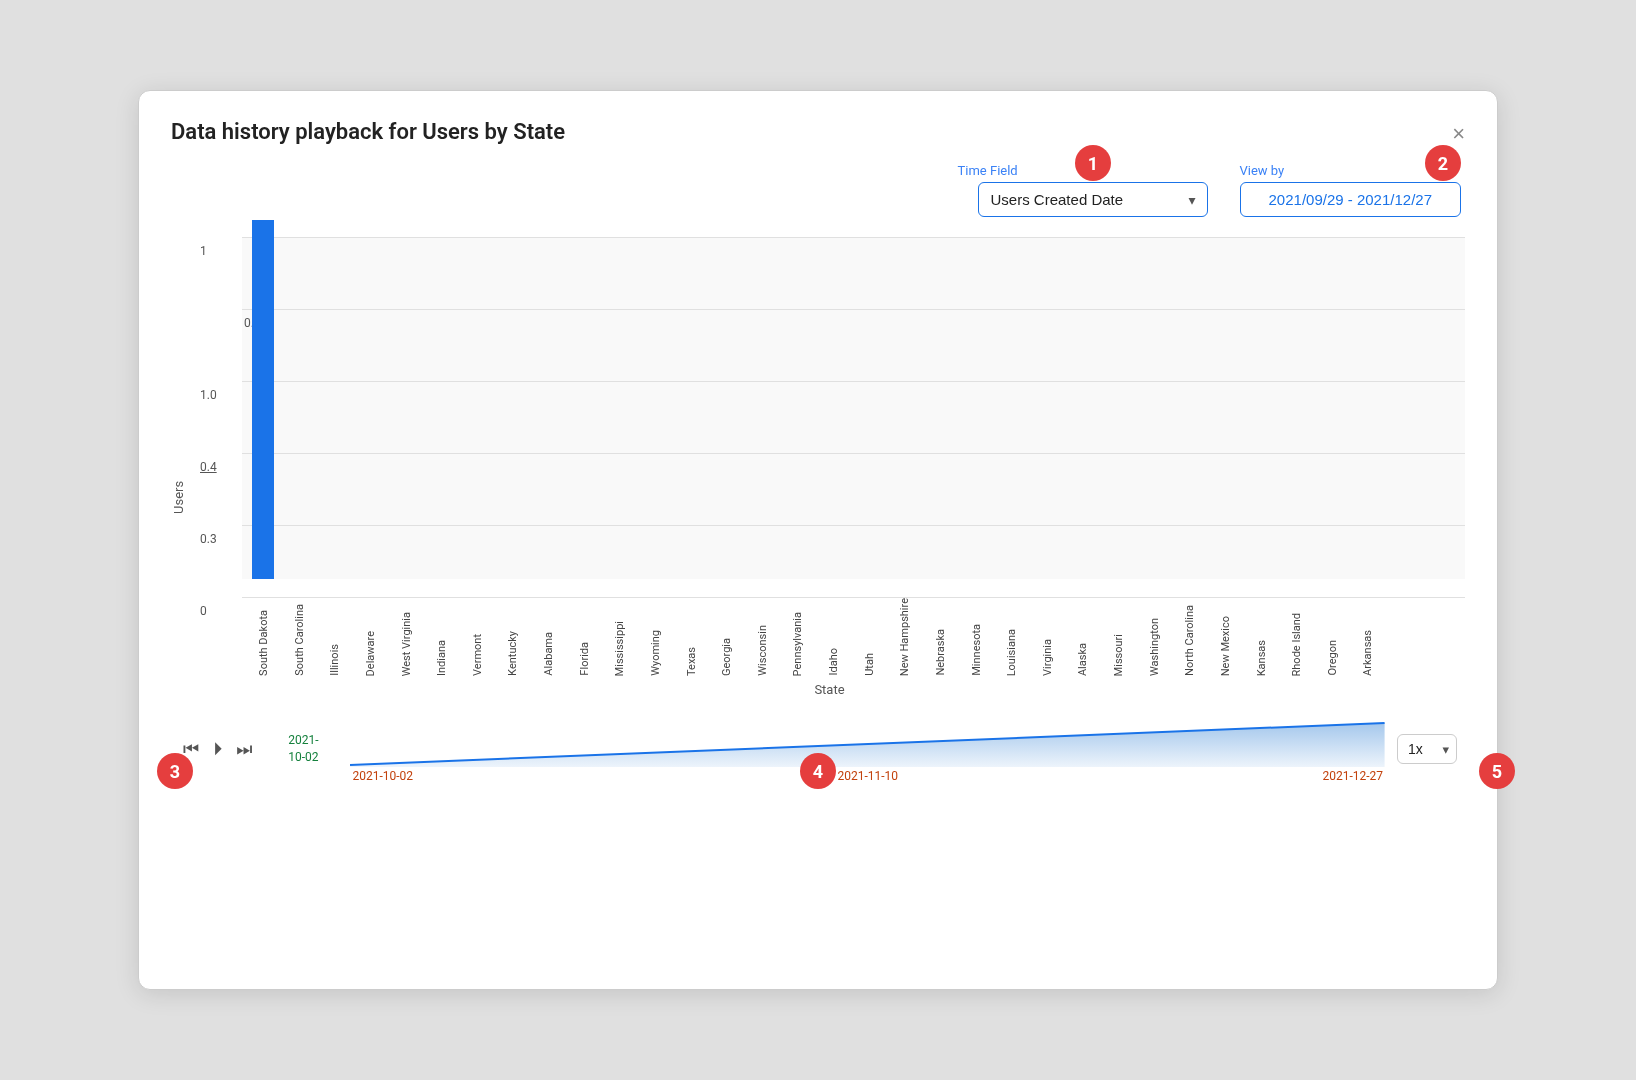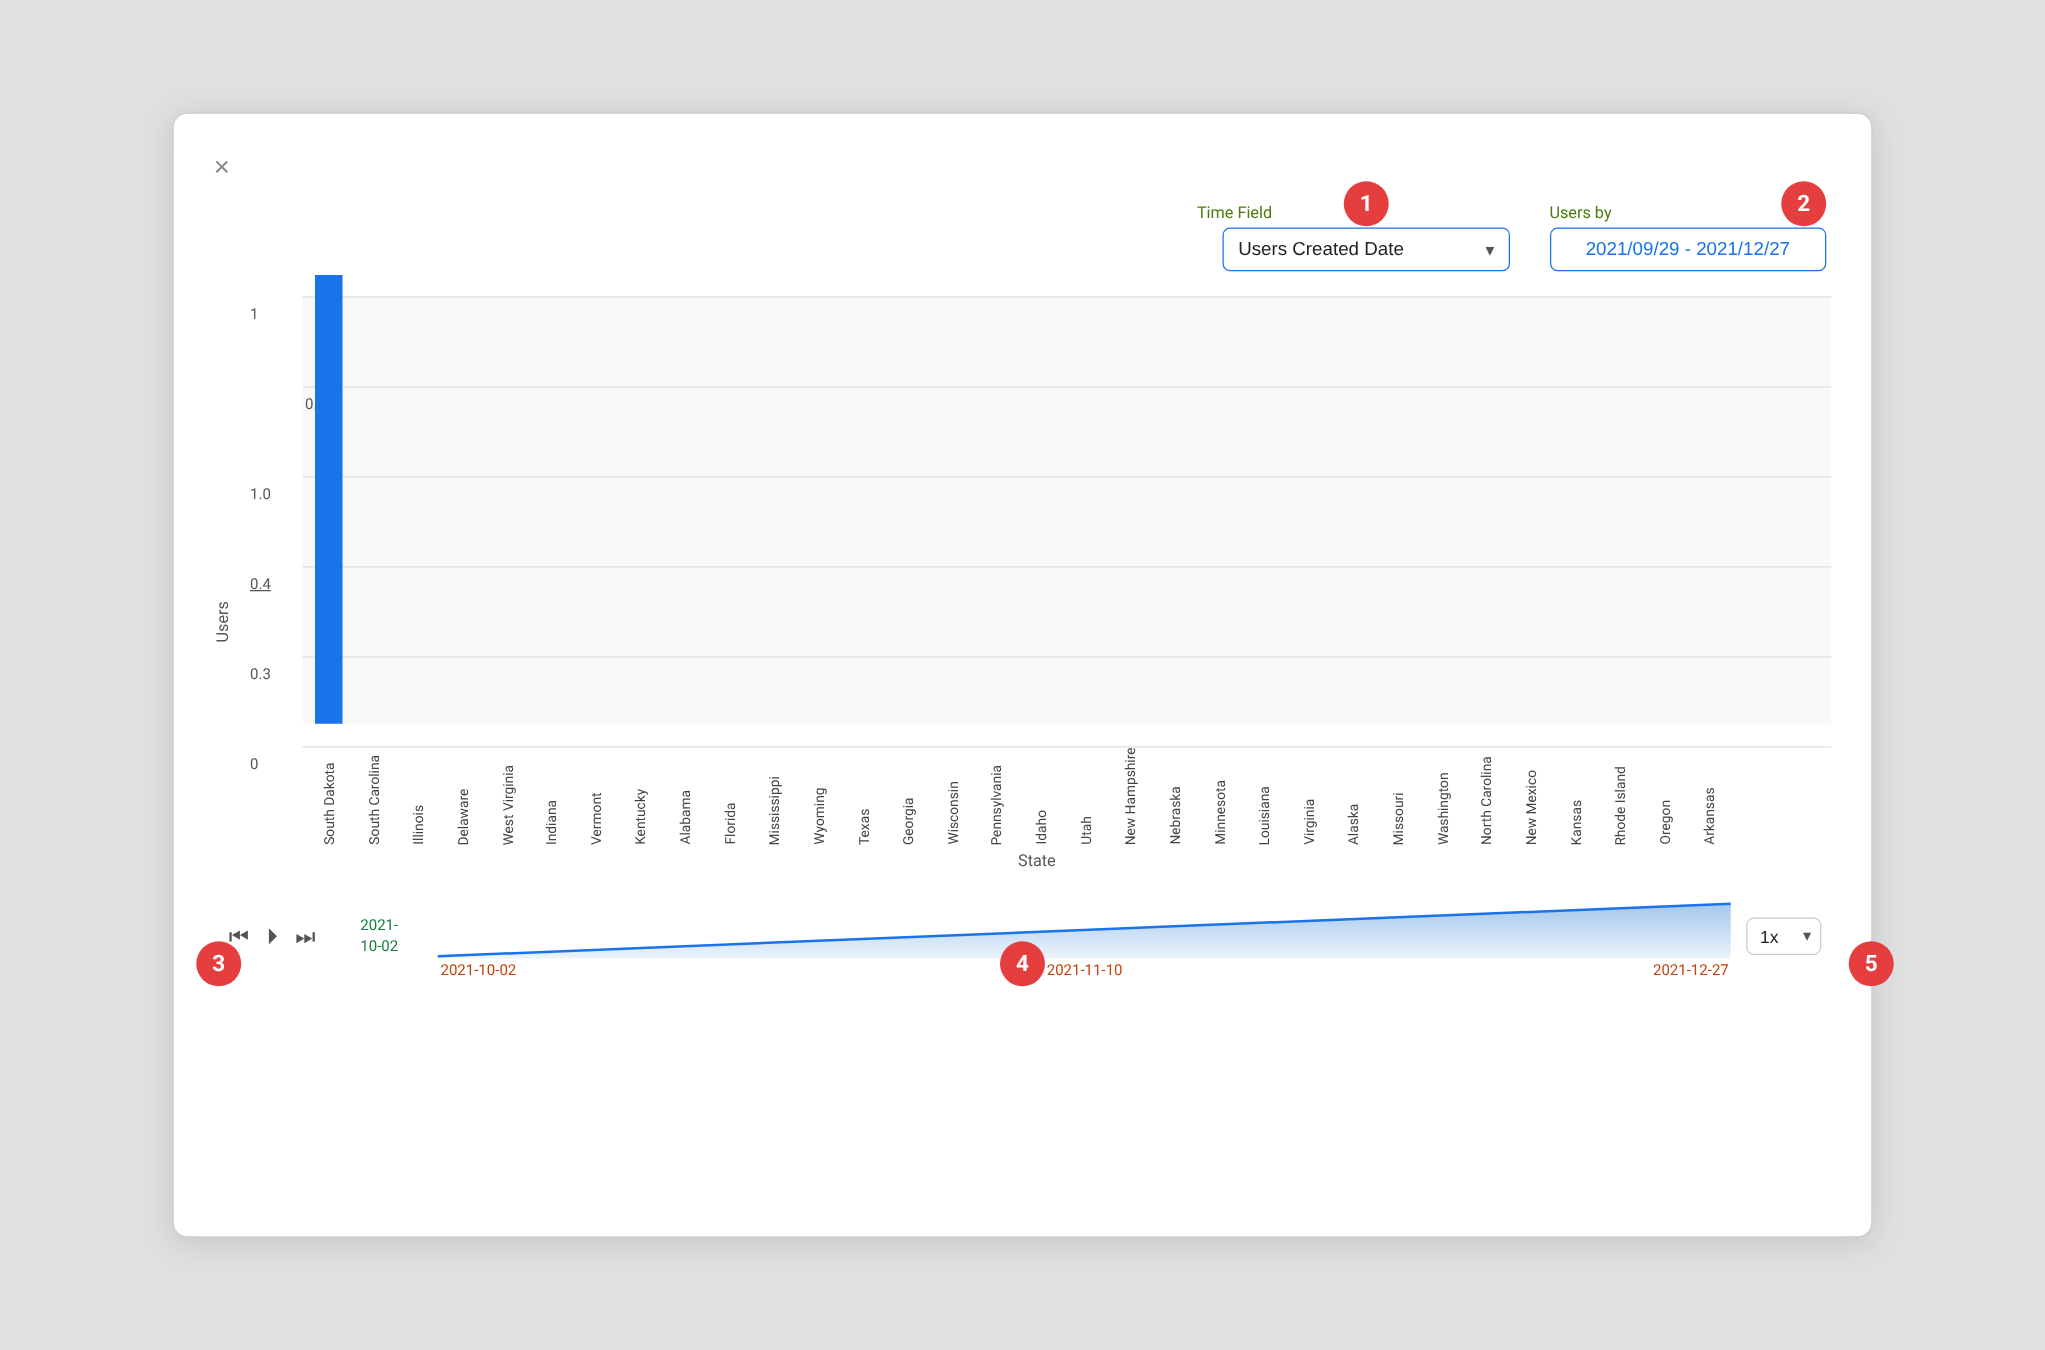--- a/index.html
+++ b/index.html
@@ -63,21 +63,21 @@
       position: absolute;
     }
 
     .control-group {
       display: flex;
       flex-direction: column;
       gap: 4px;
     }
     .control-label {
       font-size: 13px;
-      color: #4d7c0f;
+      color: #3b82f6;
       text-align: left;
     }
     .time-field-select {
       border: 1.5px solid #1a73e8;
       border-radius: 6px;
       padding: 8px 36px 8px 12px;
       font-size: 15px;
       color: #222;
       background: #fff;
       appearance: none;
@@ -263,20 +263,21 @@
     .controls-wrapper {
       position: relative;
     }
   </style>
 </head>
 <body>
 
 <div class="modal">
 
   <div class="modal-header">
+    <span class="modal-title">Data history playback for Users by State</span>
     <button class="close-btn">×</button>
   </div>
 
   <div class="controls-wrapper">
 
     <div style="position:absolute; right: 390px; top: -18px; z-index:10;">
       <div class="badge-circle">1</div>
     </div>
 
     <div style="position:absolute; right: 40px; top: -18px; z-index:10;">
@@ -286,21 +287,21 @@
     <div class="controls-row">
       <div class="control-group">
         <span class="control-label">Time Field</span>
         <div class="select-wrapper">
           <select class="time-field-select">
             <option>Users Created Date</option>
           </select>
         </div>
       </div>
       <div class="control-group">
-        <span class="control-label">Users by</span>
+        <span class="control-label">View by</span>
         <button class="date-range-btn">2021/09/29 - 2021/12/27</button>
       </div>
     </div>
   </div>
 
   <div class="chart-area">
     <div class="y-axis-label">Users</div>
     <div class="chart-inner">
       <div class="chart-plot" id="chart-plot" style="height: 360px; position: relative; margin-left: 48px;">
 

